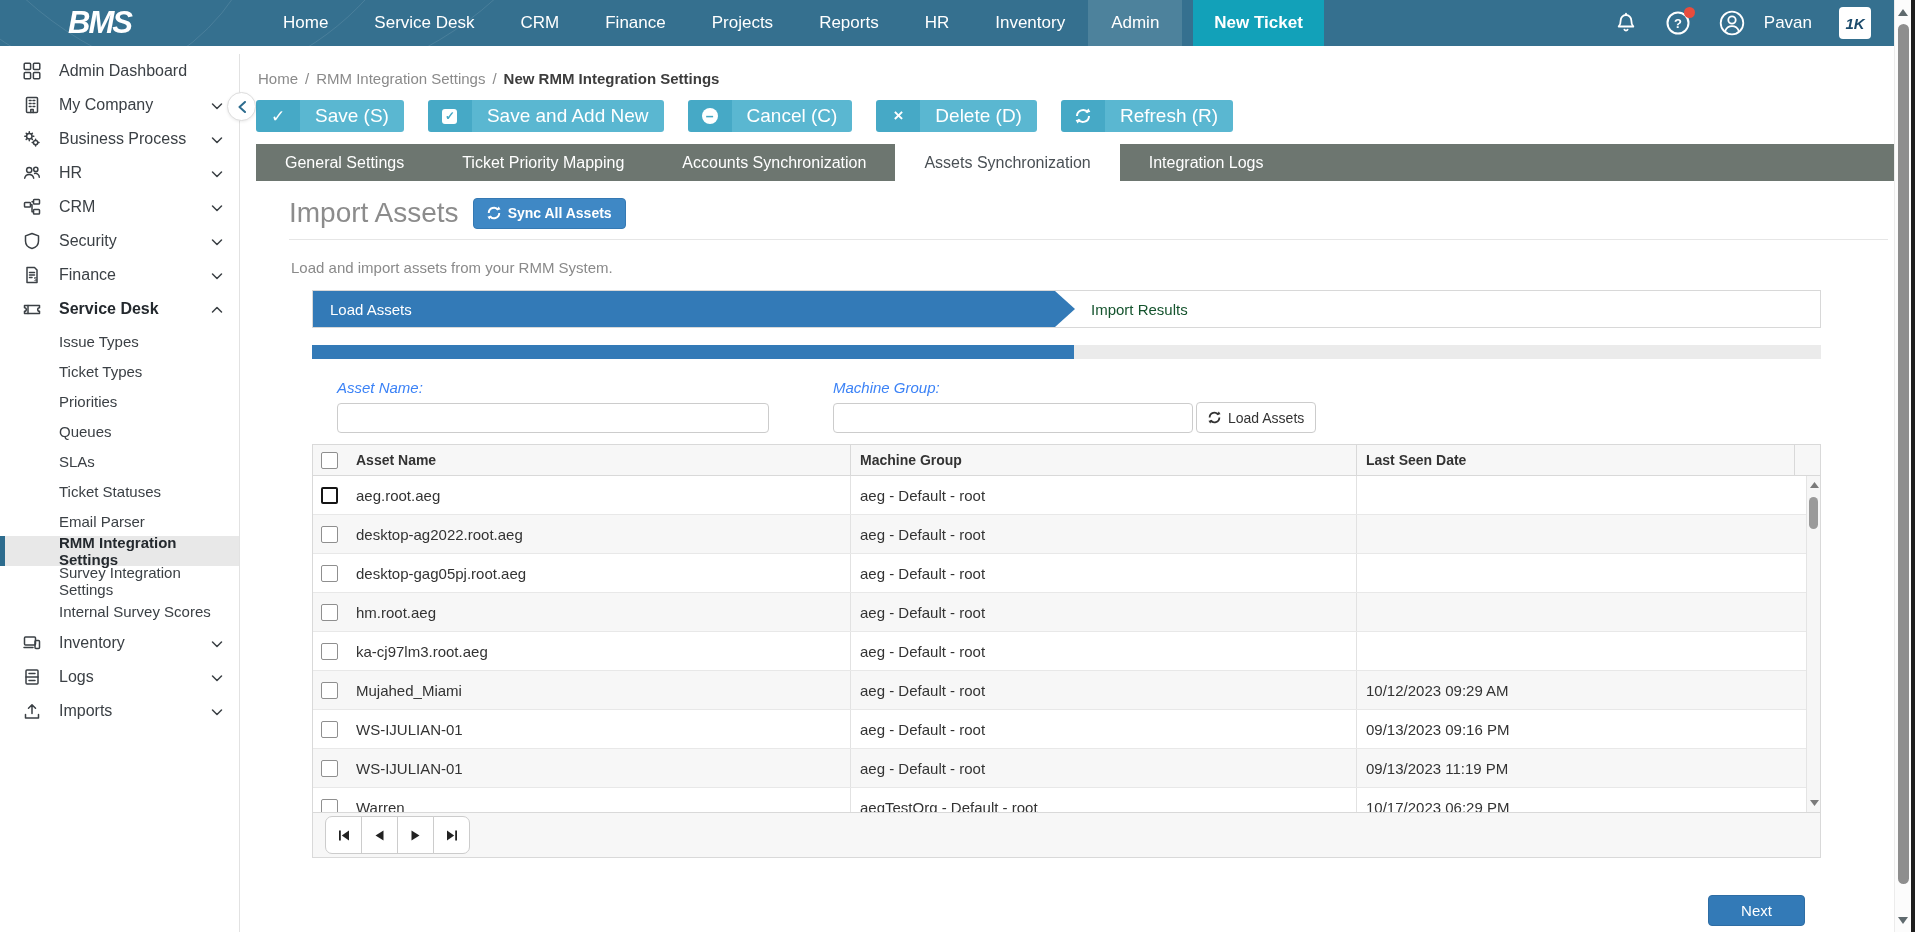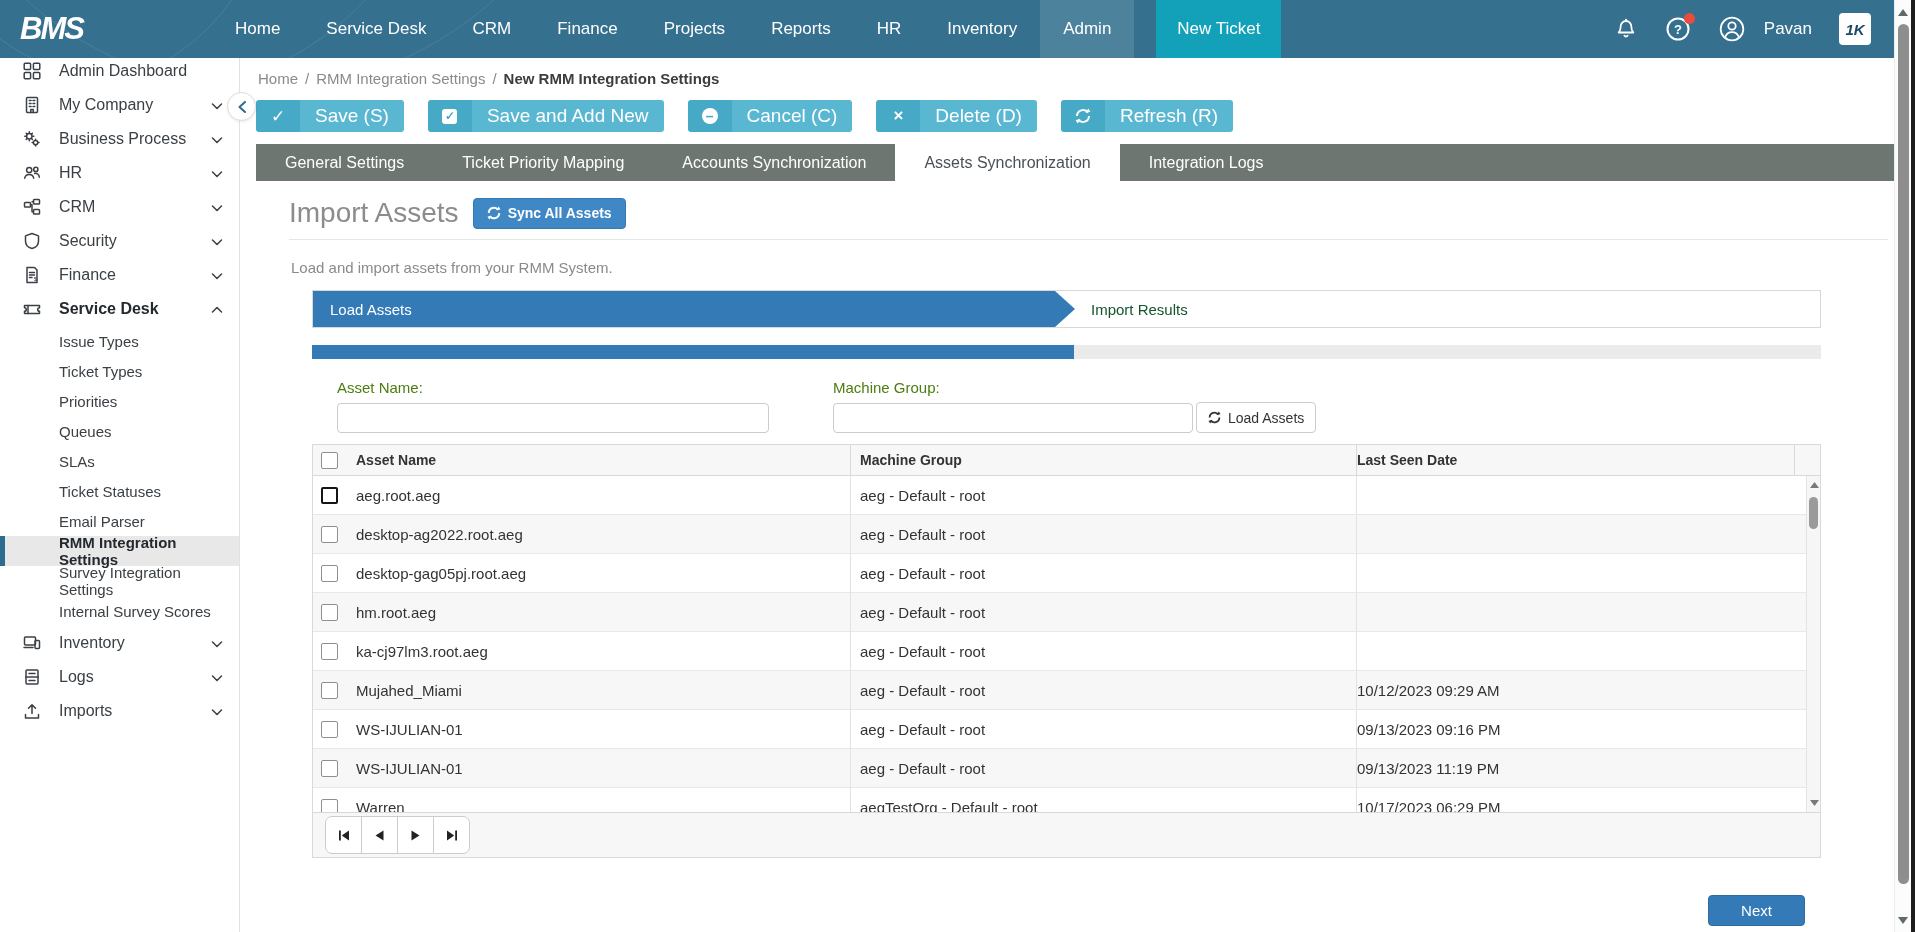--- a/index.html
+++ b/index.html
@@ -1,29 +1,29 @@
 <!DOCTYPE html>
 <html><head>
 <meta charset="utf-8">
 <style>
   * { margin:0; padding:0; box-sizing:border-box; }
   html,body { width:1915px; height:932px; overflow:hidden; }
   body { font-family:"Liberation Sans", sans-serif; background:#fff; position:relative; color:#333; }
 
   
-  .navbar { position:absolute; top:0; left:0; width:1915px; height:58px; background:#35708f; display:flex; align-items:center; color:#fff; overflow:hidden; z-index:5; }
+  .navbar { position:absolute; top:0; left:0; width:1915px; height:46px; background:#35708f; display:flex; align-items:center; color:#fff; overflow:hidden; z-index:5;padding-left:48px; }
   .nav-deco { position:absolute; border:1px solid rgba(255,255,255,0.10); border-radius:50%; pointer-events:none; }
   .nd1 { width:420px; height:420px; left:-150px; top:-330px; }
   .nd2 { width:560px; height:560px; left:-120px; top:-470px; }
   .nd3 { width:700px; height:700px; left:-90px; top:-610px; }
   .logo { font-size:31px; font-weight:bold; font-style:italic; letter-spacing:-2px; padding:0 0 0 20px; width:212px; }
   .nav-items { display:flex; height:100%; }
   .nav-item { padding:0 23px; display:flex; align-items:center; font-size:17px; cursor:pointer; }
   .nav-item.active { background:#4d829c; }
-  .new-ticket { background:#12a1b9; height:100%; display:flex; align-items:center; padding:0 21px; margin-left:22px; font-size:17px; font-weight:normal; cursor:pointer; }
+  .new-ticket { background:#12a1b9; height:100%; display:flex; align-items:center; padding:0 21px; margin-left:11px; font-size:17px; font-weight:bold; cursor:pointer; }
   .nav-right { margin-left:auto; display:flex; align-items:center; gap:27px; padding-right:44px; }
   .nav-ic { position:relative; display:flex; align-items:center; cursor:pointer; }
   .help-wrap { position:relative; }
   .red-dot { position:absolute; top:-3px; right:-4px; width:11px; height:11px; background:#e84c3d; border-radius:50%; }
   .user-wrap { display:flex; align-items:center; gap:18px; font-size:17px; cursor:pointer; }
   .vendor-box { background:#fff; color:#1b4a6b; width:32px; height:32px; border-radius:4px; display:flex; align-items:center; justify-content:center; font-weight:bold; font-style:italic; font-size:15px; cursor:pointer; }
 
   
   .sidebar { position:absolute; top:54px; left:0; width:240px; bottom:0; background:#fff; border-right:1px solid #e2e2e2; z-index:2; }
   .side-item { display:flex; align-items:center; height:34px; padding:0 16px 0 20px; font-size:16px; color:#3b4045; cursor:pointer; }
@@ -60,36 +60,36 @@
   .description { margin:19px 0 0 35px; font-size:15px; color:#8a8a8a; }
 
   .wizard { position:relative; margin:14px 0 0 56px; width:1509px; height:38px; border:1px solid #d8d8d8; background:#fff; }
   .wstep1 { position:absolute; left:0; top:0; bottom:0; width:762px; background:#337ab7; color:#fff; font-size:15px; display:flex; align-items:center; padding-left:17px; clip-path:polygon(0 0, 742px 0, 762px 50%, 742px 100%, 0 100%); }
   .wstep2 { position:absolute; left:778px; top:0; bottom:0; display:flex; align-items:center; color:#14532d; font-size:15px; }
 
   .progress { margin:17px 0 0 56px; width:1509px; height:14px; background:#ebebeb; }
   .progress-fill { height:100%; background:#337ab7; }
 
   .filter-row { margin:20px 0 0 81px; display:flex; align-items:flex-end; }
-  .field label { display:block; font-size:15px; color:#4d7c0f; margin-bottom:7px; }
+  .field label { display:block; font-size:15px; color:#3b82f6; margin-bottom:7px;font-style:italic; }
   .field input { height:30px; border:1px solid #ccc; border-radius:4px; padding:0 8px; font-size:15px; font-family:"Liberation Sans", sans-serif; outline:none; }
   .f1 input { width:432px; }
   .f2 { margin-left:64px; }
   .f2 input { width:360px; }
   .load-btn { margin-left:3px; height:31px; background:#fff; border:1px solid #ccc; border-radius:4px; display:flex; align-items:center; gap:7px; padding:0 11px; font-size:14px; color:#333; cursor:pointer; }
 
   .grid { margin:11px 0 0 56px; width:1509px; border:1px solid #d9d9d9; }
   .ghead { display:flex; background:#f7f7f7; height:31px; align-items:center; border-bottom:1px solid #d9d9d9; font-size:14px; font-weight:bold; color:#333; }
   .gbody { position:relative; height:336px; overflow:hidden; }
   .trow { display:flex; height:39px; align-items:center; border-bottom:1px solid #e8e8e8; font-size:15px; color:#333; background:#fff; }
   .trow:nth-child(even) { background:#f7f7f7; }
   .c-check { width:34px; display:flex; align-items:center; }
   .c-asset { width:503px; padding-left:9px; }
   .c-group { width:506px; padding-left:9px; border-left:1px solid #e2e2e2; align-self:stretch; display:flex; align-items:center; }
-  .c-date  { width:438px; border-left:1px solid #e2e2e2; align-self:stretch; display:flex; align-items:center; }
+  .c-date  { width:438px; padding-left:9px; border-left:1px solid #e2e2e2; align-self:stretch; display:flex; align-items:center; }
   .ghead .c-group, .ghead .c-date { border-left:1px solid #d9d9d9; }
   .c-scroll { width:14px; align-self:stretch; border-left:1px solid #d9d9d9; }
   .cb { width:17px; height:17px; border:1px solid #8f8f8f; border-radius:2px; background:#fff; margin-left:8px; cursor:pointer; flex:none; }
   .cb.focused { border:2px solid #151515; box-shadow:0 0 0 1px #fff inset; }
   .tbl-scroll { position:absolute; top:0; right:0; width:14px; bottom:0; background:#f6f6f6; border-left:1px solid #e4e4e4; }
   .tbl-scroll .arr { position:absolute; left:0; width:14px; height:14px; display:flex; align-items:center; justify-content:center; cursor:pointer; }
   .tbl-scroll .thumb { position:absolute; left:2px; top:21px; width:9px; height:32px; background:#9a9a9a; border-radius:5px; cursor:grab; }
 
   .pagination { display:flex; align-items:center; height:45px; background:#f7f7f7; border-top:1px solid #d9d9d9; padding-left:12px; }
   .pg-btn { width:37px; height:38px; background:#fff; border:1px solid #ccc; display:flex; align-items:center; justify-content:center; margin-left:-1px; cursor:pointer; }

